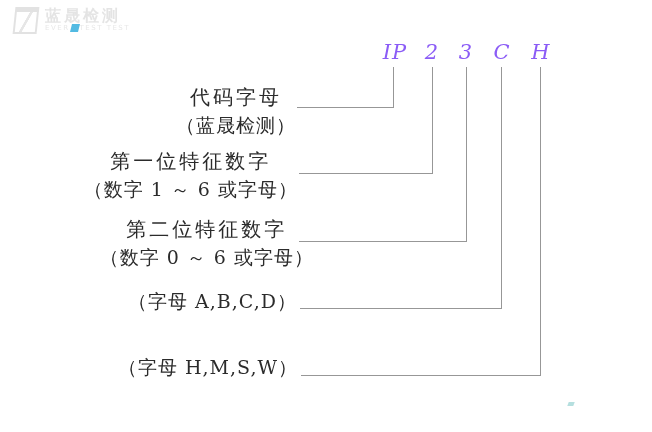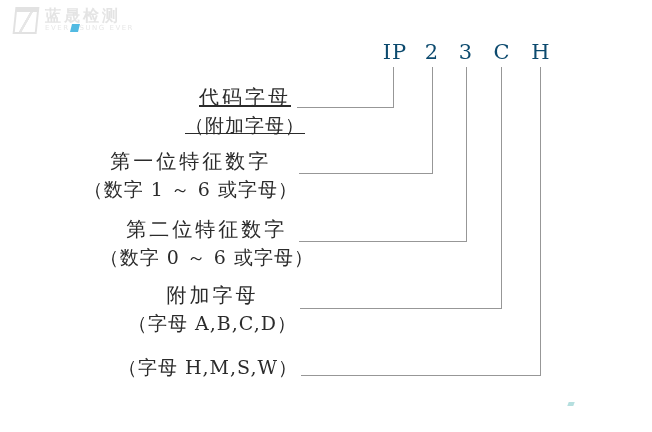--- a/index.html
+++ b/index.html
@@ -66,23 +66,24 @@
     margin: 0 1px;
   }
 
   
   .code-char {
     position: absolute;
     top: 42px;
     font-size: 21px;
     line-height: 21px;
     letter-spacing: 1px;
-    color: #0c4a6e;
+    color: #8b5cf6;
     transform: translateX(-50%);
     white-space: nowrap;
+    font-style: italic;
   }
 
   
   .connector {
     position: absolute;
     top: 67px;
     border-right: 1.5px solid #979797;
     border-bottom: 1.5px solid #979797;
     box-sizing: border-box;
   }
@@ -118,53 +119,52 @@
 </style>
 </head>
 <body>
 
 <div class="stage">
 
   <div class="watermark">
     <div class="wm-logo"></div>
     <div class="wm-text">
       <span class="wm-cn">蓝晟检测</span>
-      <span class="wm-en"><span>EVER</span><span class="wm-blue"></span><span>SUNG EVER</span></span>
+      <span class="wm-en"><span>EVER</span><span class="wm-blue"></span><span>TEST TEST</span></span>
     </div>
   </div>
 
   <div class="code-char" style="left:395px;">IP</div>
   <div class="code-char" style="left:432px;">2</div>
   <div class="code-char" style="left:466px;">3</div>
   <div class="code-char" style="left:502px;">C</div>
   <div class="code-char" style="left:541px;">H</div>
 
   <div class="connector" style="left:297px; width:97px;  height:41px;"></div>
   <div class="connector" style="left:299px; width:134px; height:107px;"></div>
   <div class="connector" style="left:299px; width:168px; height:175px;"></div>
   <div class="connector" style="left:300px; width:202px; height:242px;"></div>
   <div class="connector" style="left:301px; width:240px; height:309px;"></div>
 
-  <div class="label-block" style="right:347px; top:86px;text-decoration:underline;">
+  <div class="label-block" style="right:356px; top:86px;">
     <div class="label-title">代码字母</div>
-    <div class="label-sub">（附加字母）</div>
+    <div class="label-sub">（蓝晟检测）</div>
   </div>
 
   <div class="label-block" style="right:354px; top:150px;">
     <div class="label-title">第一位特征数字</div>
     <div class="label-sub">（数字 1 ～ 6 或字母）</div>
   </div>
 
   <div class="label-block" style="right:338px; top:218px;">
     <div class="label-title">第二位特征数字</div>
     <div class="label-sub">（数字 0 ～ 6 或字母）</div>
   </div>
 
   <div class="label-block" style="right:355px; top:284px;">
-    <div class="label-title">附加字母</div>
     <div class="label-sub">（字母 A,B,C,D）</div>
   </div>
 
   <div class="label-block" style="right:354px; top:350px;">
     <div class="label-sub">（字母 H,M,S,W）</div>
   </div>
 
   <div class="blue-dot"></div>
 
 </div>

